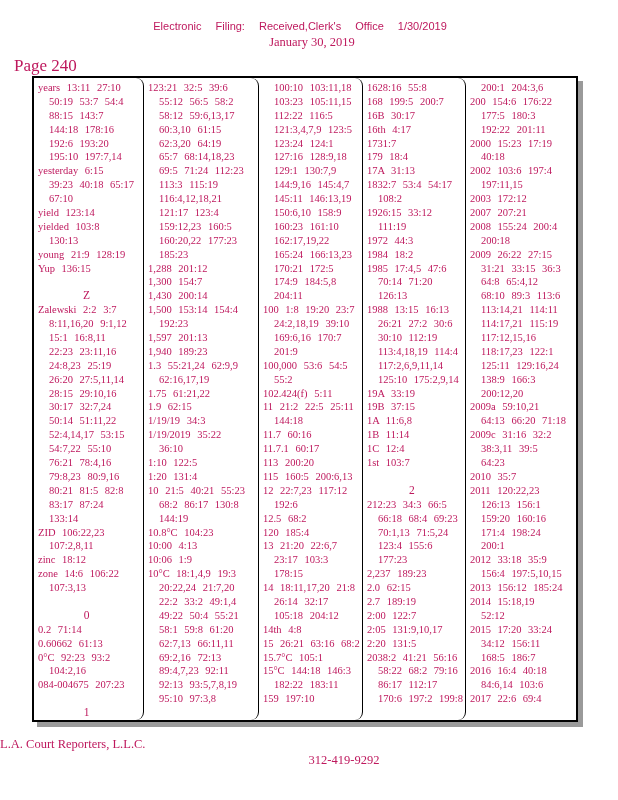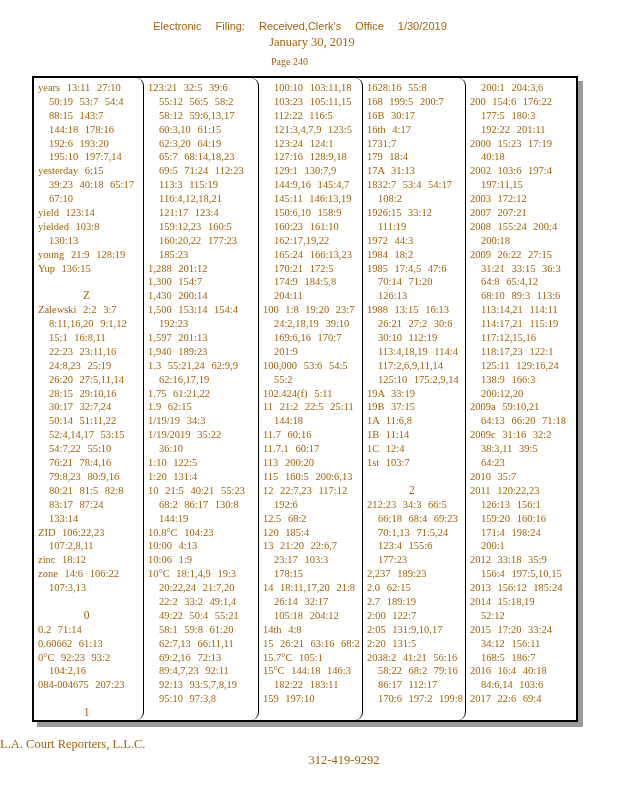--- a/index.html
+++ b/index.html
@@ -1,30 +1,30 @@
 <!DOCTYPE html>
 <html><head>
 <meta charset="utf-8">
 <style>
   html,body { margin:0; padding:0; background:#ffffff; }
   .page {
     position:relative; width:600px; height:800px; background:#ffffff;
-    font-family:"Liberation Serif", serif; color:#a16207; overflow:hidden;
+    font-family:"Liberation Serif", serif; color:#be185d; overflow:hidden;
   }
   .filing-line {
     position:absolute; top:20px; left:0; width:100%; text-align:center;
     font-family:"Liberation Sans", sans-serif; font-size:11px; word-spacing:11px;
   }
   .date-line {
     position:absolute; top:35px; left:12px; width:100%; text-align:center;
     font-size:12.5px;
   }
   .page-num {
-    position:absolute; top:56px; left:6px; width:567px; text-align:center;
-    font-size:10px;
+    position:absolute; top:56px; left:14px; width:567px; text-align:left;
+    font-size:17px;
   }
   .index-table {
     position:absolute; top:76px; left:32px; width:546px; height:646px;
     box-sizing:border-box; border:2px solid #000; background:#fff;
     box-shadow:5px 5px 0 #9a9a9a; display:flex;
   }
   .col {
     box-sizing:border-box; height:100%; border-right:1px solid #000;
     padding:3px 2px 0 4px; overflow:hidden;border-radius:8px;
   }

